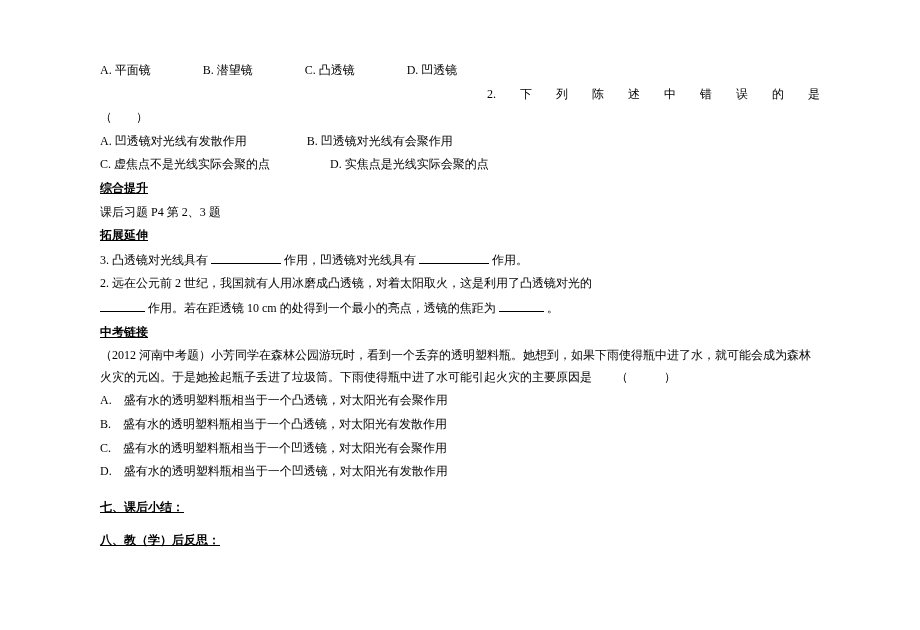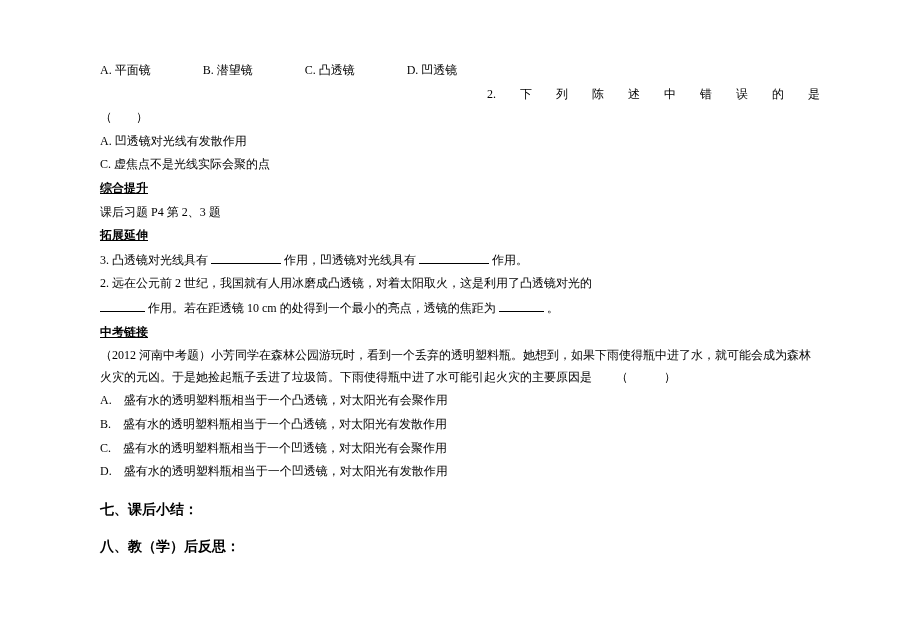--- a/index.html
+++ b/index.html
@@ -18,24 +18,25 @@
     .options-line { display: flex; gap: 52px; margin-bottom: 2px; }
     .q2-line {
       display: flex;
       justify-content: flex-end;
       padding-left: 180px;
       margin-bottom: 2px;
     }
     .two-col { display: flex; gap: 60px; margin-bottom: 2px; }
     .bold { font-weight: bold; text-decoration: underline; }
     .heading {
-      font-size: 14px;
+      font-size: 12px;
       font-weight: bold;
       margin-top: 14px;
       margin-bottom: 6px;
+      text-decoration: underline;
     }
     .blank {
       display: inline-block;
       border-bottom: 1px solid #000;
       min-width: 70px;
       height: 14px;
       vertical-align: baseline;
     }
     .blank-short {
       display: inline-block;
@@ -58,23 +59,25 @@
 </div>
 
 <div class="q2-line">
   <span>2.　　下　　列　　陈　　述　　中　　错　　误　　的　　是</span>
 </div>
 
 <div class="paren-line">（　　）</div>
 
 <div class="two-col">
   <span>A. 凹透镜对光线有发散作用</span>
+  <span>B. 凹透镜对光线有会聚作用</span>
 </div>
 <div class="two-col">
   <span>C. 虚焦点不是光线实际会聚的点</span>
+  <span>D. 实焦点是光线实际会聚的点</span>
 </div>
 
 <div class="line bold">综合提升</div>
 <div class="line">课后习题 P4 第 2、3 题</div>
 
 <div class="line bold">拓展延伸</div>
 
 <div class="line">
   <span>3. 凸透镜对光线具有</span>
   <span class="blank"></span>

